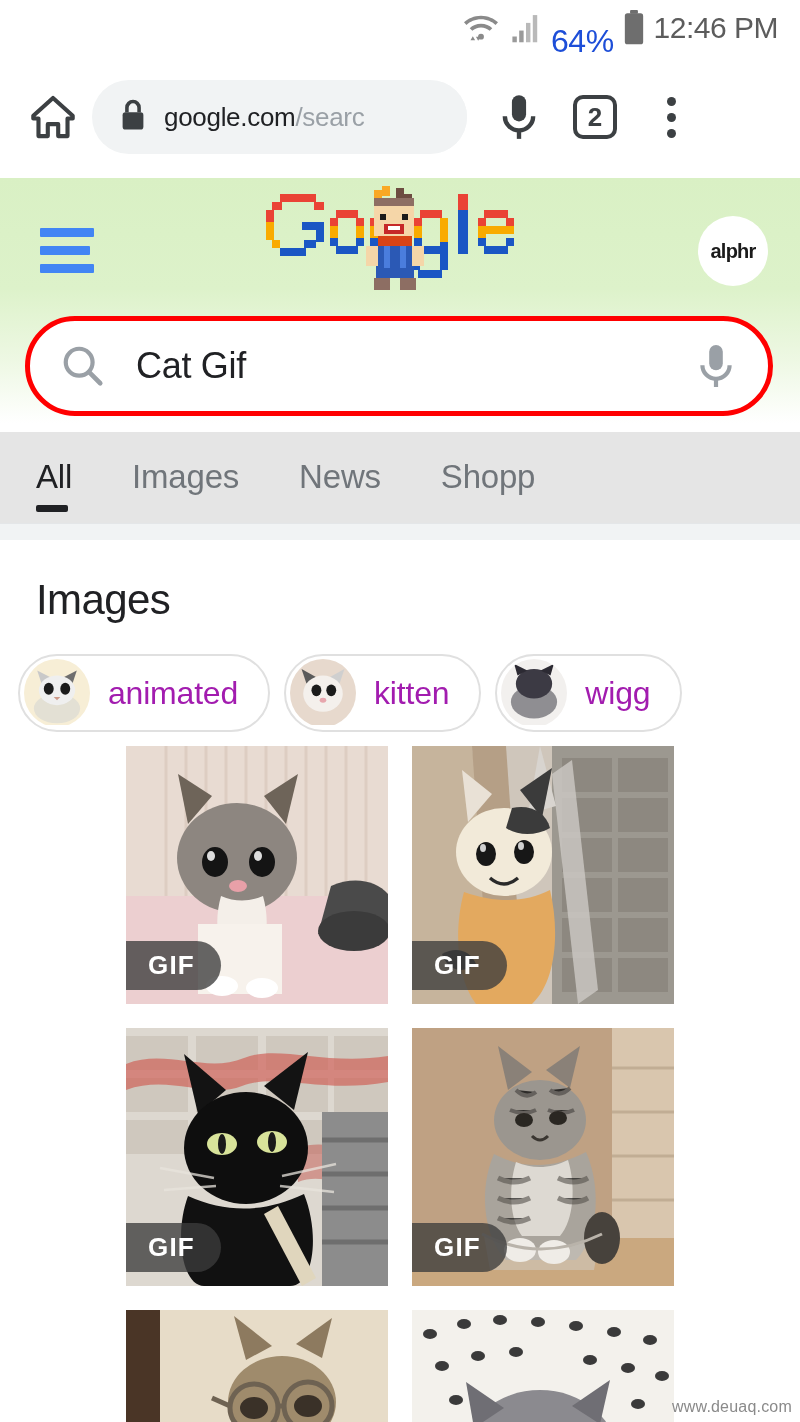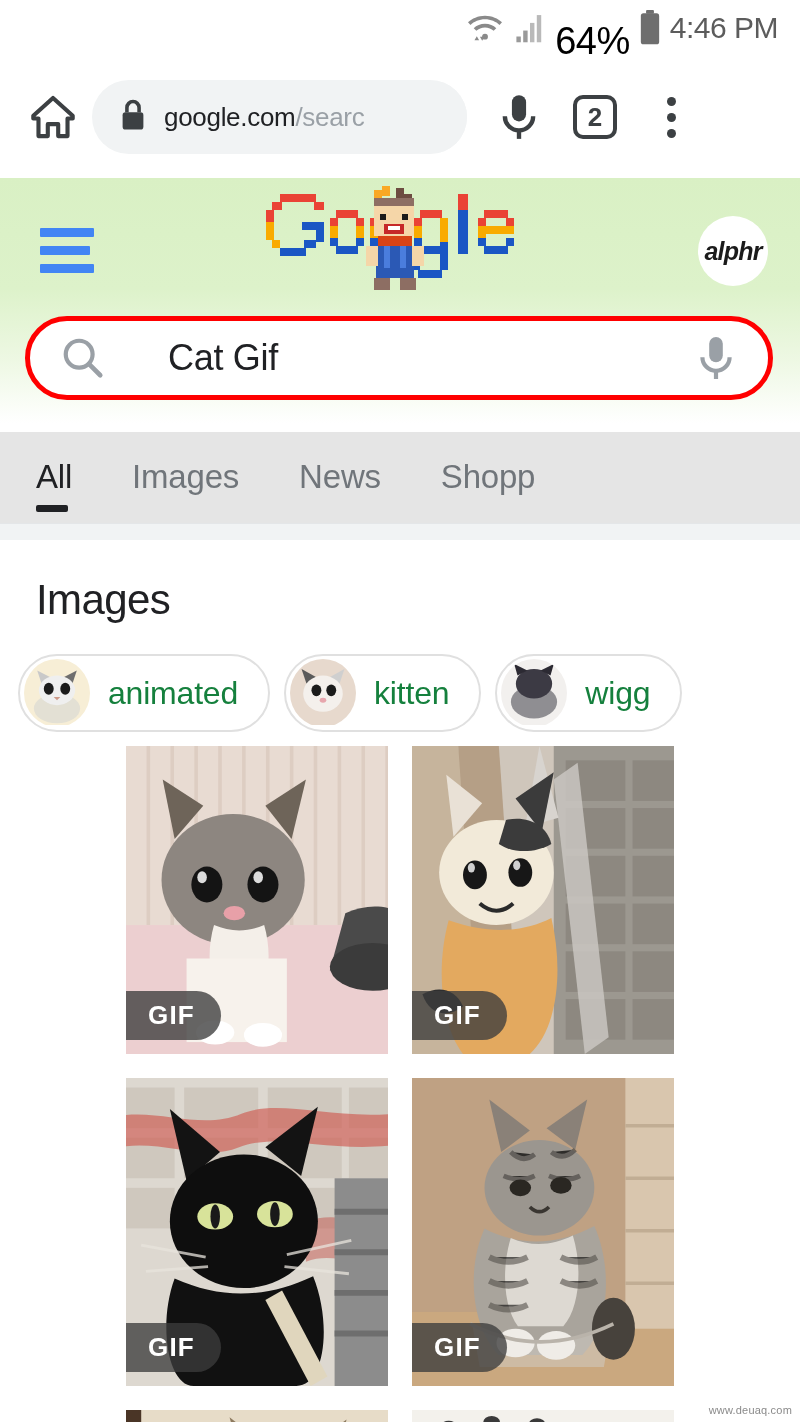--- a/index.html
+++ b/index.html
@@ -11,21 +11,21 @@
   }
   .phone { position: relative; width: 800px; height: 1422px; background:#fff; }
 
   
   .statusbar {
     height: 56px; width: 100%;
     display: flex; align-items: center; justify-content: flex-end;
     padding-right: 22px; gap: 8px; background: #ffffff;
   }
   .sb-icon { display: flex; align-items: center; }
-  .sb-text { font-size: 38px; color: #000000; font-weight: 400; letter-spacing: -0.5px; margin-top: 27px; }
+  .sb-text { font-size: 32px; color: #1d4ed8; font-weight: 400; letter-spacing: -0.5px; margin-top: 27px; }
   .sb-time { font-size: 30px; color: #5c5c5c; font-weight: 400; letter-spacing: -0.5px; }
 
   
   .chrome {
     height: 122px; width: 100%;
     display: flex; align-items: center;
     background: #ffffff; padding: 0 22px; gap: 0px;
   }
   .home-btn { width: 62px; display:flex; align-items:center; justify-content:center; }
   .omnibox {
@@ -65,30 +65,30 @@
   .hamburger span { display:block; height:9px; border-radius:1px; background:#4285f4; }
   .hamburger span:nth-child(1){ width:54px; }
   .hamburger span:nth-child(2){ width:50px; }
   .hamburger span:nth-child(3){ width:54px; }
 
   .doodle { position:absolute; left:50%; transform:translateX(-50%); top: 8px;
             width: 280px; height: 118px; }
   .avatar {
     width: 70px; height: 70px; border-radius: 50%; background:#ffffff;
     display:flex; align-items:center; justify-content:center;
-    font-size: 25px; font-weight: 700; color:#1b1b1b; letter-spacing:-0.8px;font-style:italic;
+    font-size: 20px; font-weight: 700; color:#1b1b1b; letter-spacing:-0.8px;
   }
 
   
   .searchwrap {
     position: absolute; left: 25px; right: 27px; top: 316px;
-    height: 84px;
+    height: 100px;
     border: 5px solid #ff0000; border-radius: 52px;
     background: #ffffff;
-    display: flex; align-items: center; padding: 0 30px; gap: 32px;
+    display: flex; align-items: center; padding: 0 30px;
   }
   .sicon { margin-right: 30px; display:flex; }
   .squery { font-size: 36px; color: #202124; flex:1; letter-spacing:-0.3px; }
   .smic { display:flex; }
 
   
   .tabs {
     position: absolute; top: 432px; left:0; right:0; height: 92px;
     display: flex; align-items: flex-start; padding-left: 36px;
     background: #e5e5e5; overflow:hidden;
@@ -109,37 +109,37 @@
   .imgblock { position: absolute; top: 540px; left:0; right:0; bottom:0; background:#fff; }
   .imgtitle { font-size: 42px; color: #202124; padding: 36px 0 0 36px; letter-spacing:-0.6px; }
 
   .chips { display:flex; gap: 14px; padding: 30px 0 0 18px; height: 110px; overflow:hidden; }
   .chip {
     display:flex; align-items:center; flex-shrink:0;
     height: 78px; border: 2px solid #e0e0e0; border-radius: 42px;
     background:#fff; padding-right: 30px; padding-left: 4px;
   }
   .chip-thumb { width: 66px; height: 68px; border-radius: 50%; overflow:hidden; flex-shrink:0; margin-right: 18px; }
-  .chip-label { font-size: 32px; color: #15803d; white-space:nowrap; letter-spacing:-0.2px; }
+  .chip-label { font-size: 32px; color: #a21caf; white-space:nowrap; letter-spacing:-0.2px; }
 
   .grid { position:absolute; top: 206px; left: 126px; width: 548px; }
   .grow { display:flex; gap: 24px; margin-bottom: 24px; }
-  .cell { position: relative; width: 262px; height: 308px; overflow: hidden; background:#ddd; }
+  .cell { position: relative; width: 262px; height: 258px; overflow: hidden; background:#ddd; }
   .cell svg { display:block; width:100%; height:100%; }
   .gifbadge {
     position:absolute; left:0; bottom: 14px;
     background: rgba(60,60,60,0.78);
     color:#fff; font-size: 26px; font-weight: 700;
     padding: 9px 26px 9px 22px;
     border-top-right-radius: 32px; border-bottom-right-radius: 32px;
     letter-spacing: 1.2px;
   }
   .watermark {
     position:absolute; right: 8px; bottom: 6px;
-    font-size: 11px; color:#8a8a8a; letter-spacing: 0.2px;
+    font-size: 16px; color:#8a8a8a; letter-spacing: 0.2px;
   }
 </style>
 </head>
 <body>
 
 <div class="phone">
 
   <div class="statusbar">
     <span class="sb-icon">
       <svg width="40" height="34" viewBox="0 0 24 22">
@@ -158,21 +158,21 @@
         <path d="M14 1.4h2.6v16H14z" fill="#b9b9b9"></path>
       </svg>
     </span>
     <span class="sb-text">64%</span>
     <span class="sb-icon">
       <svg width="24" height="36" viewBox="0 0 14 22">
         <rect x="4.6" y="0" width="4.8" height="2.3" rx="0.6" fill="#6e6e6e"></rect>
         <rect x="1.4" y="2" width="11.2" height="19" rx="1.6" fill="#6e6e6e"></rect>
       </svg>
     </span>
-    <span class="sb-time">4:46 PM</span>
+    <span class="sb-time">12:46 PM</span>
   </div>
 
   <div class="chrome">
     <span class="home-btn">
       <svg width="52" height="52" viewBox="0 0 24 24">
         <path d="M12 3.2 2.9 11.4v1.3h2.4v8.1h4.3v-5.5h4.8v5.5h4.3v-8.1h2.4v-1.3z" fill="none" stroke="#3c4043" stroke-width="1.9" stroke-linejoin="round"></path>
       </svg>
     </span>
 
     <div class="omnibox">

